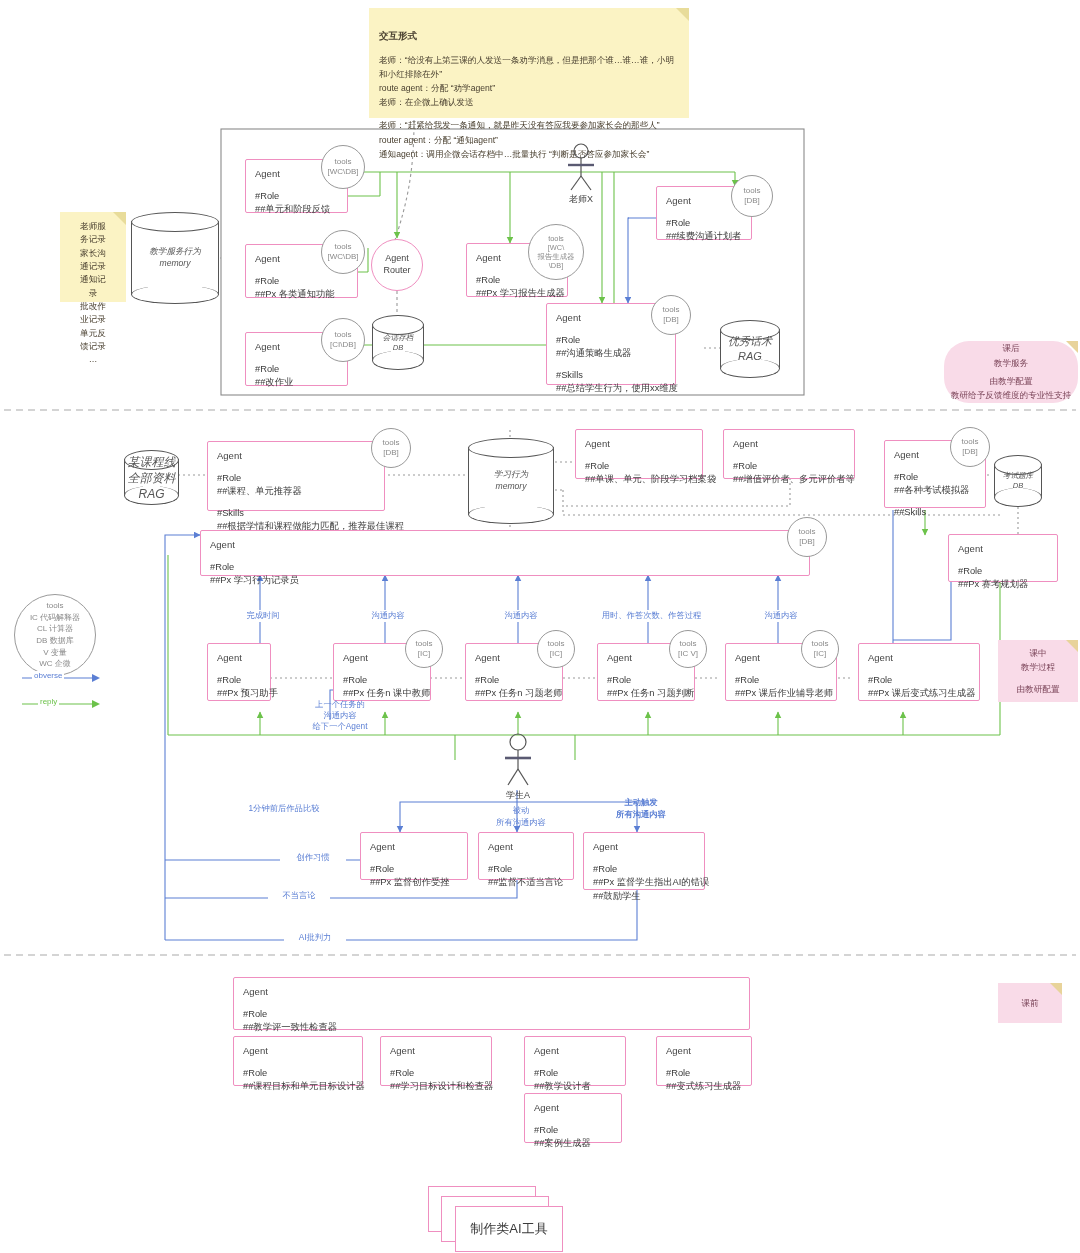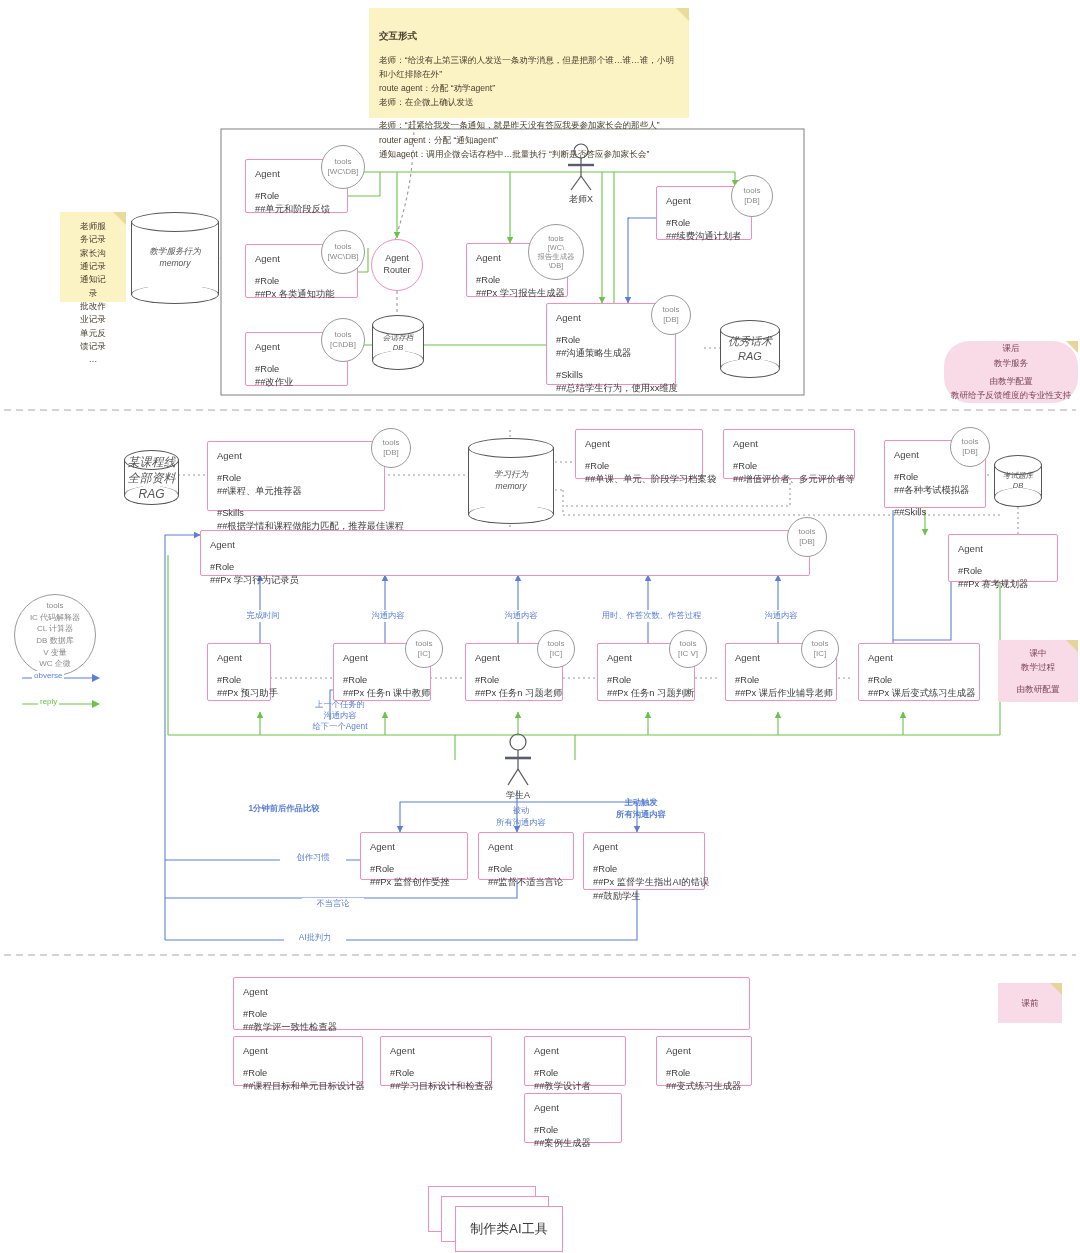--- a/index.html
+++ b/index.html
@@ -503,21 +503,21 @@
 
 <svg class="abs" style="left:495px;top:733px;width:46px;height:56px;" viewBox="0 0 46 56">
   <circle cx="23" cy="9" r="8" fill="none" stroke="#555" stroke-width="1.2"></circle>
   <line x1="23" y1="17" x2="23" y2="36" stroke="#555" stroke-width="1.2"></line>
   <line x1="10" y1="25" x2="36" y2="25" stroke="#5a5a72" stroke-width="2.6"></line>
   <line x1="23" y1="36" x2="13" y2="52" stroke="#555" stroke-width="1.2"></line>
   <line x1="23" y1="36" x2="33" y2="52" stroke="#555" stroke-width="1.2"></line>
 </svg>
 <div class="ptxt" style="left:492px;top:789px;width:52px;">学生A</div>
 
-<div class="etxt" style="left:216px;top:803px;width:130px;background:transparent;font-weight:bold;">1分钟前后作品比较</div>
+<div class="etxt" style="left:216px;top:803px;width:130px;background:transparent;">1分钟前后作品比较</div>
 <div class="etxt" style="left:478px;top:805px;width:80px;background:transparent;">
   <div>被动</div>
   <div>所有沟通内容</div>
 </div>
 <div class="etxt" style="left:598px;top:797px;width:80px;background:transparent;font-weight:bold;">
   <div>主动触发</div>
   <div>所有沟通内容</div>
 </div>
 
 <div class="agent abs" style="left:360px;top:832px;width:108px;height:48px;">
@@ -531,21 +531,21 @@
   <div class="ln">##监督不适当言论</div>
 </div>
 <div class="agent abs" style="left:583px;top:832px;width:122px;height:58px;">
   <div class="hdr">Agent</div>
   <div class="ln">#Role</div>
   <div class="ln">##Px 监督学生指出AI的错误</div>
   <div class="ln">##鼓励学生</div>
 </div>
 
 <div class="etxt" style="left:280px;top:852px;width:60px;">创作习惯</div>
-<div class="etxt" style="left:302px;top:890px;width:56px;margin-top:8px;">不当言论</div>
+<div class="etxt" style="left:268px;top:890px;width:56px;">不当言论</div>
 <div class="etxt" style="left:284px;top:932px;width:56px;">AI批判力</div>
 
 <div class="agent abs" style="left:233px;top:977px;width:517px;height:53px;">
   <div class="hdr">Agent</div>
   <div class="ln">#Role</div>
   <div class="ln">##教学评一致性检查器</div>
 </div>
 
 <div class="agent abs" style="left:233px;top:1036px;width:130px;height:50px;">
   <div class="hdr">Agent</div>

